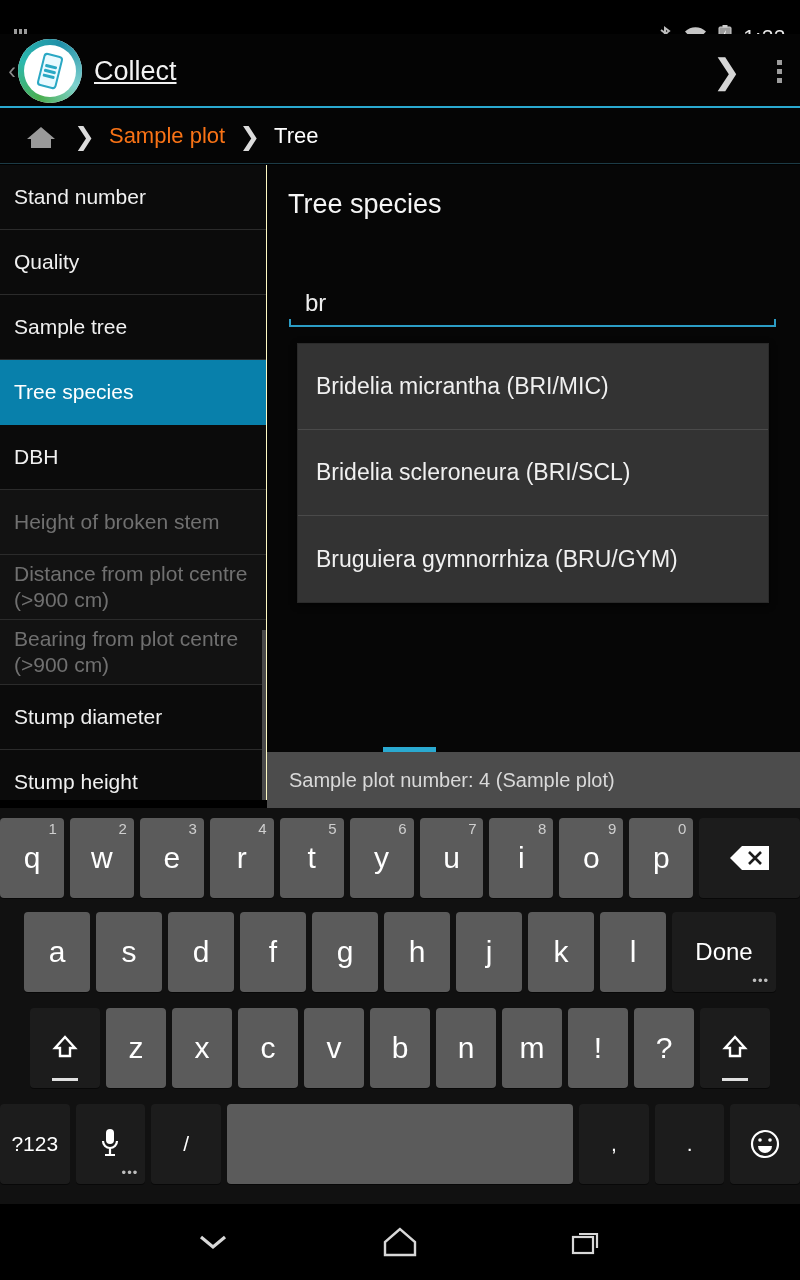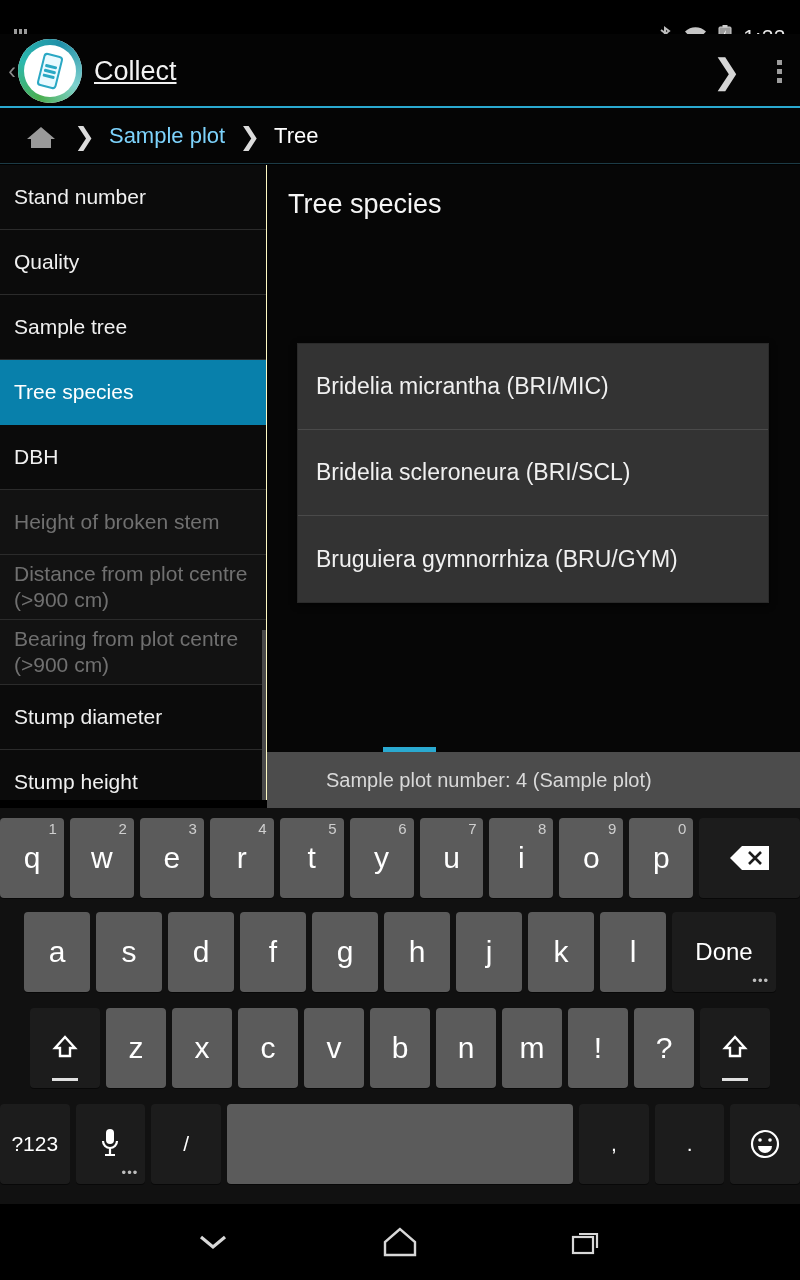--- a/index.html
+++ b/index.html
@@ -60,21 +60,21 @@
   .ab-underline { position: absolute; top: 106px; left: 0; width: 800px; height: 2px; background: #2aa9d0; }
 
   
   .breadcrumb {
     position: absolute; top: 108px; left: 0; width: 800px; height: 56px;
     background: #050505; display: flex; align-items: center; padding-left: 22px; gap: 14px;
   }
   .bc-home { width: 38px; height: 24px; position: relative; }
   .bc-home svg { display: block; }
   .bc-sep { color: #dcdcdc; font-size: 25px; font-weight: 300; }
-  .bc-item { color: #7dd3fc; font-size: 22px; }
+  .bc-item { color: #f97316; font-size: 22px; }
   .bc-item.current { color: #ffffff; }
   .bc-underline { position: absolute; top: 163px; left: 0; width: 800px; height: 1px; background: #1c3b46; }
 
   
   .content { position: absolute; top: 165px; left: 0; width: 800px; height: 635px; background: #000; }
 
   
   .sidebar {
     position: absolute; top: 0; left: 0; width: 267px; height: 635px;
     background: #0b0b0b; border-right: 1px solid #fef9c3; overflow: hidden;
@@ -120,21 +120,21 @@
     display: flex; align-items: center; border-bottom: 1px solid #4a4a4a;
   }
   .dd-item:last-child { border-bottom: none; }
 
   
   .tab-indicator { position: absolute; top: 747px; left: 383px; width: 53px; height: 5px; background: #2aa9d0; }
   .statusstrip {
     position: absolute; top: 752px; left: 267px; width: 533px; height: 56px;
     background: #4c4c4c; display: flex; align-items: center; padding-left: 22px;
   }
-  .statusstrip span { color: #d9d9d9; font-size: 20px; margin-left: 37px; }
+  .statusstrip span { color: #d9d9d9; font-size: 20px; }
 
   
   .keyboard {
     position: absolute; top: 808px; left: 0; width: 800px; height: 396px;
     background: #111111;
   }
   .krow { display: flex; align-items: center; justify-content: center; height: 96px; gap: 6px; }
   .key {
     background: #5b5b5b; border-radius: 4px; color: #ffffff;
     display: flex; align-items: center; justify-content: center;
@@ -242,20 +242,24 @@
       <div class="side-item disabled tall">Height of broken stem</div>
       <div class="side-item disabled tall">Distance from plot centre (&gt;900 cm)</div>
       <div class="side-item disabled tall">Bearing from plot centre (&gt;900 cm)</div>
       <div class="side-item">Stump diameter</div>
       <div class="side-item">Stump height</div>
       <div class="side-scrollbar"></div>
     </div>
 
     <div class="main">
       <div class="main-title">Tree species</div>
+      <div class="field-wrap">
+        <input class="field-input" type="text" value="br" style="">
+        <div class="field-underline"></div>
+      </div>
     </div>
 
   </div>
 
   <div class="dropdown">
     <div class="dd-item">Bridelia micrantha (BRI/MIC)</div>
     <div class="dd-item">Bridelia scleroneura (BRI/SCL)</div>
     <div class="dd-item">Bruguiera gymnorrhiza (BRU/GYM)</div>
   </div>
 

